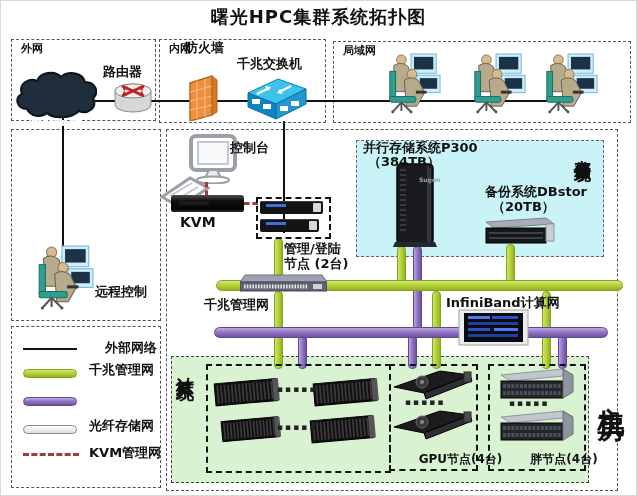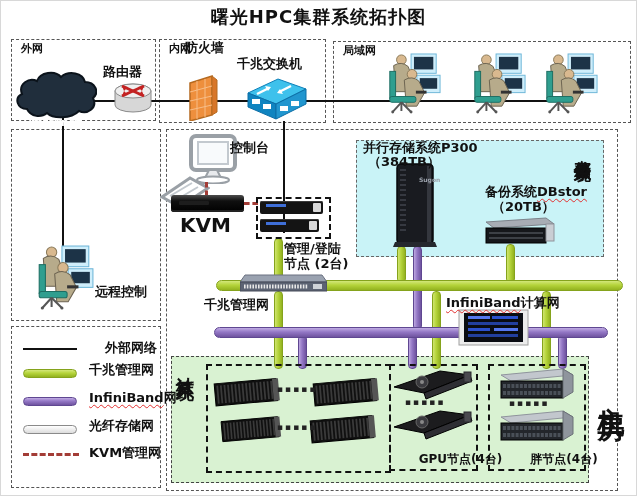--- a/index.html
+++ b/index.html
@@ -11,21 +11,21 @@
   .layer{position:absolute;inset:0;}
   .abs{position:absolute;}
   
   .title{position:absolute;top:4px;left:0;right:0;text-align:center;
          font-size:18px;font-weight:bold;letter-spacing:1px;z-index:6;}
   .lbl{position:absolute;font-weight:bold;font-size:13px;white-space:nowrap;z-index:6;line-height:1.15;}
   .lbl.small{font-size:12px;padding-left:27px;}
   .boxtag{font-size:11px;}
   .vlbl{position:absolute;writing-mode:vertical-rl;text-orientation:upright;
         font-weight:bold;z-index:6;white-space:nowrap;}
-  .sq{text-decoration:underline;text-decoration-style:wavy;
+  .sq{text-decoration-style:wavy;
       text-decoration-color:#e23030;text-decoration-thickness:1px;text-underline-offset:2px;}
   .dots{position:absolute;font-size:9px;font-weight:bold;letter-spacing:2px;color:#222;z-index:6;}
   
   .dbox{position:absolute;border:1.5px dashed #555;box-sizing:border-box;background:transparent;z-index:1;}
   .dbox.bold{border:2px dashed #111;z-index:5;}
   .cyanbox{background:#c9f3f7;border:1.5px dashed #666;z-index:1;}
   .greenbox{background:#d9f2d2;border:1.5px dashed #444;z-index:1;}
   
   .blk-h{position:absolute;height:2px;background:#111;z-index:2;}
   .blk-v{position:absolute;width:2px;background:#111;z-index:2;}
@@ -247,41 +247,40 @@
       <use href="#g-users"></use>
     </svg>
   <div class="lbl" style="left:94px;top:284px;">远程控制</div>
 
   <div class="dbox" style="left:10px;top:325px;width:150px;height:162px;"></div>
   <div class="leg-black" style="left:22px;top:347px;width:54px;"></div>
   <div class="lbl" style="left:88px;top:340px;margin-left:16px;">外部网络</div>
   <div class="leg-green" style="left:22px;top:368px;width:54px;"></div>
   <div class="lbl" style="left:88px;top:362px;">千兆管理网</div>
   <div class="leg-purple" style="left:22px;top:396px;width:54px;"></div>
-  <div class="lbl" style="left:88px;top:390px;"><span class="sq">InfiniBand</span><span>网</span></div>
   <div class="leg-white" style="left:22px;top:424px;width:54px;"></div>
   <div class="lbl" style="left:88px;top:418px;">光纤存储网</div>
   <div class="leg-red" style="left:22px;top:452px;width:56px;"></div>
   <div class="lbl" style="left:88px;top:445px;">KVM管理网</div>
 
   <div class="dbox" style="left:165px;top:128px;width:452px;height:362px;"></div>
   <div class="vlbl" style="left:592px;top:384px;font-size:27px;height:104px;letter-spacing:3px;">主机房</div>
 
   <svg class="dev" style="left:186px;top:133px;" width="52" height="50" viewBox="0 0 52 50">
       <use href="#g-monitor"></use>
     </svg>
   <svg class="dev" style="left:159px;top:174px;" width="50" height="34" viewBox="0 0 50 34">
       <use href="#g-keyboard"></use>
     </svg>
   <div class="lbl" style="left:229px;top:140px;">控制台</div>
   <div class="red-dash-v" style="left:204px;top:181px;height:14px;"></div>
   <div class="kvm" style="left:170px;top:194px;width:73px;height:17px;">
       <i></i>
     </div>
-  <div class="lbl" style="left:179px;top:213px;font-size:20px;">KVM</div>
+  <div class="lbl" style="left:179px;top:213px;font-size:14px;">KVM</div>
   <div class="red-dash-h" style="left:243px;top:201px;width:14px;"></div>
   <div class="dbox bold" style="left:255px;top:196px;width:75px;height:42px;"></div>
   <div class="srv" style="left:259px;top:200px;width:63px;height:13px;">
       <span class="led"></span>
       <span class="cap"></span>
     </div>
   <div class="srv" style="left:259px;top:218px;width:59px;height:13px;">
       <span class="led"></span>
       <span class="cap"></span>
     </div>

